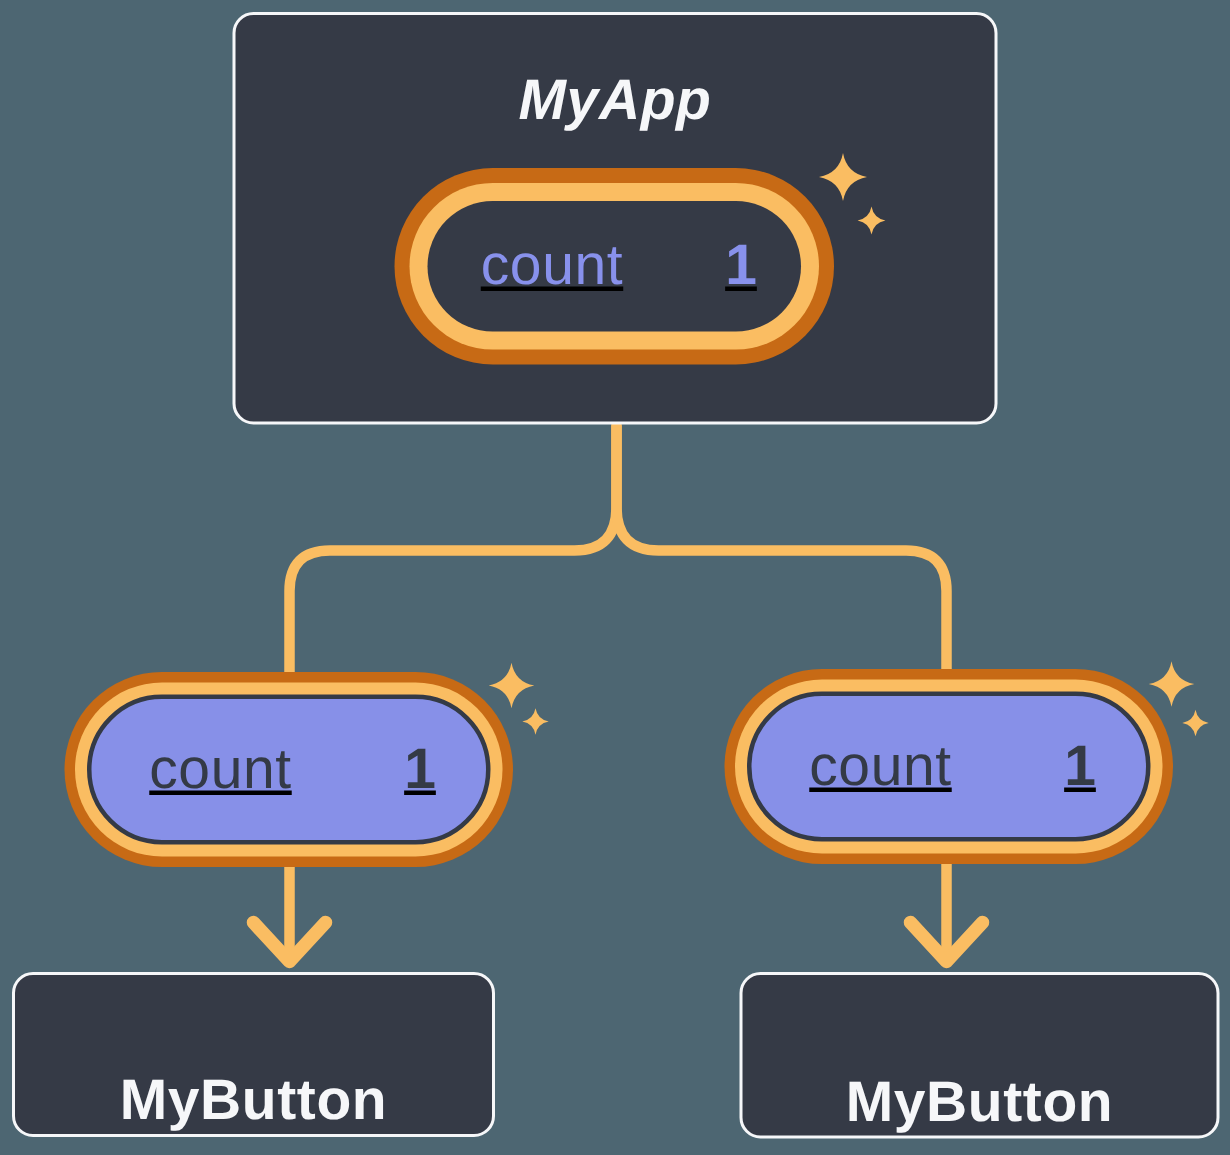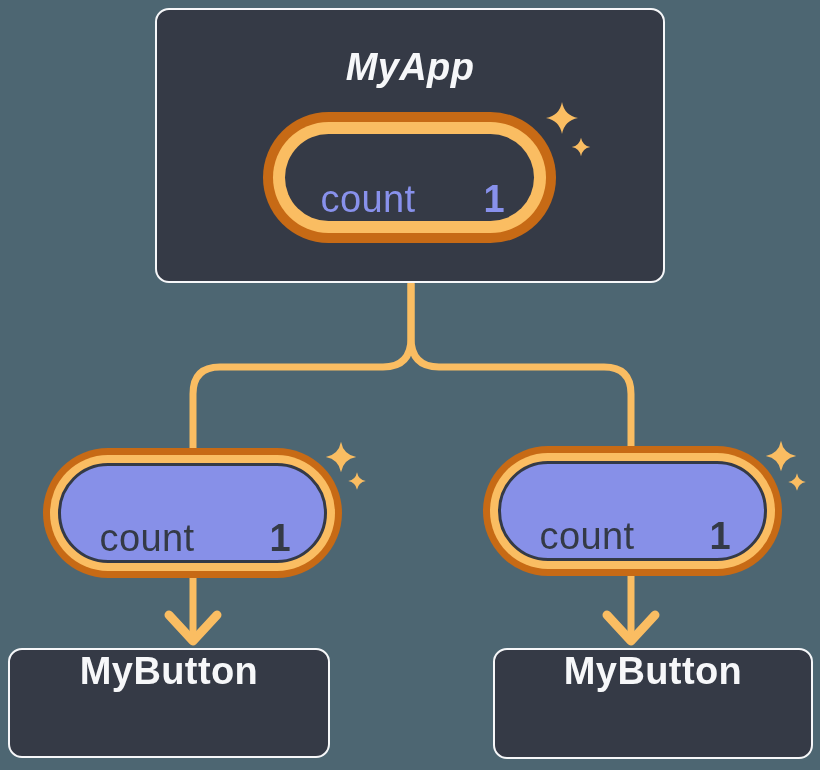--- a/index.html
+++ b/index.html
@@ -24,34 +24,34 @@
   .sparkle{fill:var(--ring-light);}
 
   
   .card{
     position:absolute;box-sizing:border-box;z-index:2;
     background:var(--card);
     border:2px solid var(--card-border);
     border-radius:14px;
   }
   .card-root{left:155px;top:8px;width:510px;height:275px;}
-  .card-leaf{display:flex;align-items:flex-start;justify-content:center;}
+  .card-leaf{display:flex;align-items:flex-end;justify-content:center;}
   .card-leaf-left{left:8px;top:648px;width:322px;height:110px;}
   .card-leaf-right{left:493px;top:648px;width:320px;height:111px;}
   .card-title{
     color:var(--title-text);font-size:38px;font-weight:600;letter-spacing:.4px;
   }
   .card-root .card-title{position:absolute;left:0;top:36px;width:100%;text-align:center;font-style:italic;}
 
   
   .pill{position:absolute;z-index:2;box-sizing:border-box;border-radius:999px;background:var(--ring-dark);}
   .pill-mid{box-sizing:border-box;width:100%;height:100%;border-radius:999px;background:var(--ring-light);}
   .pill-body{
     box-sizing:border-box;width:100%;height:100%;border-radius:999px;
-    display:flex;align-items:flex-end;overflow:hidden;
+    display:flex;align-items:center;overflow:hidden;text-decoration:underline;
   }
   .pill-label{flex:1;display:flex;align-items:center;justify-content:center;font-size:38px;letter-spacing:.4px;}
   .pill-value{display:flex;align-items:center;justify-content:center;font-size:38px;font-weight:700;}
   .pill-divider{width:3px;}
 
   
   .pill-state{left:106px;top:102px;width:293px;height:131px;padding:10px;}
   .pill-state .pill-mid{padding:12px;}
   .pill-state .pill-body{background:var(--card);}
   .pill-state .pill-label{color:var(--lavender);}

